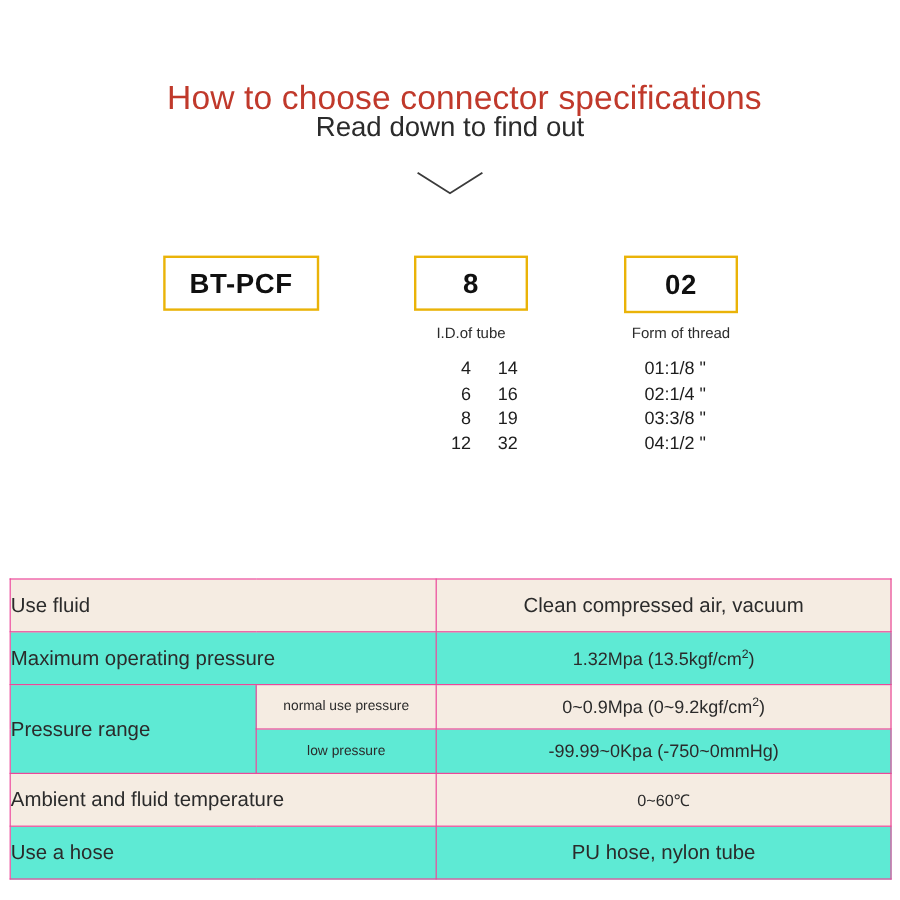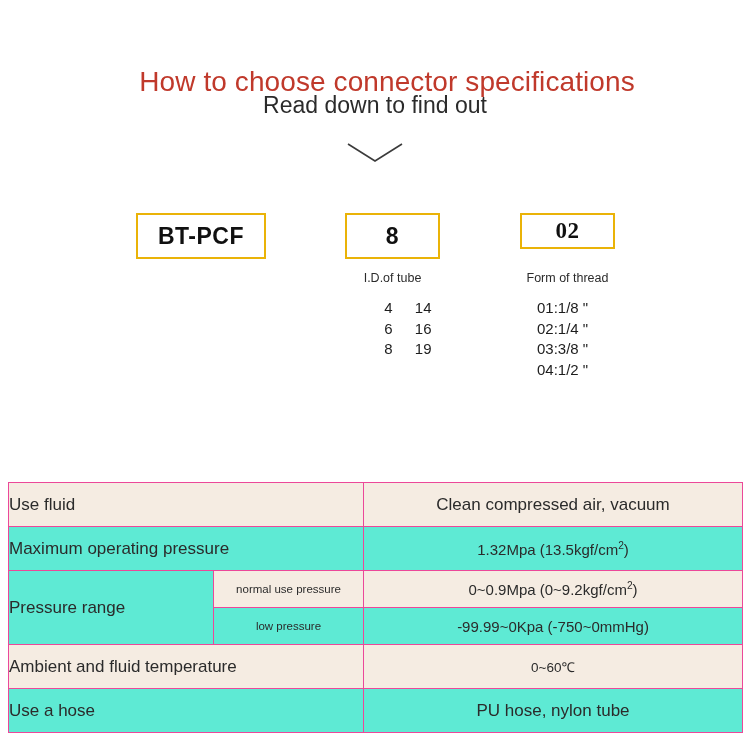--- a/index.html
+++ b/index.html
@@ -58,21 +58,21 @@
     display: flex;
     align-items: center;
     justify-content: center;
     font-size: 23px;
     font-weight: bold;
     color: #101010;
     letter-spacing: 0.5px;
   }
   #box-series { left: 136px; top: 213px; width: 130px; height: 46px; }
   #box-id     { left: 345px; top: 213px; width: 95px;  height: 46px; }
-  #box-thread { left: 520px; top: 213px; width: 95px;  height: 36px; font-family: Liberation Serif, serif; }
+  #box-thread { left: 520px; top: 213px; width: 95px;  height: 48px; }
 
   .box-caption {
     position: absolute;
     font-size: 12.5px;
     color: #2b2b2b;
     text-align: center;
   }
   #cap-id     { left: 335px; top: 271px; width: 115px; }
   #cap-thread { left: 505px; top: 271px; width: 125px; }
 
@@ -186,20 +186,24 @@
     <span class="id-a">4</span>
     <span class="id-b">14</span>
   </div>
   <div class="id-row">
     <span class="id-a">6</span>
     <span class="id-b">16</span>
   </div>
   <div class="id-row">
     <span class="id-a">8</span>
     <span class="id-b">19</span>
+  </div>
+  <div class="id-row">
+    <span class="id-a">12</span>
+    <span class="id-b">32</span>
   </div>
 </div>
 
 <div id="thread-list">
   <div class="th-row">01:1/8 "</div>
   <div class="th-row">02:1/4 "</div>
   <div class="th-row">03:3/8 "</div>
   <div class="th-row">04:1/2 "</div>
 </div>
 

